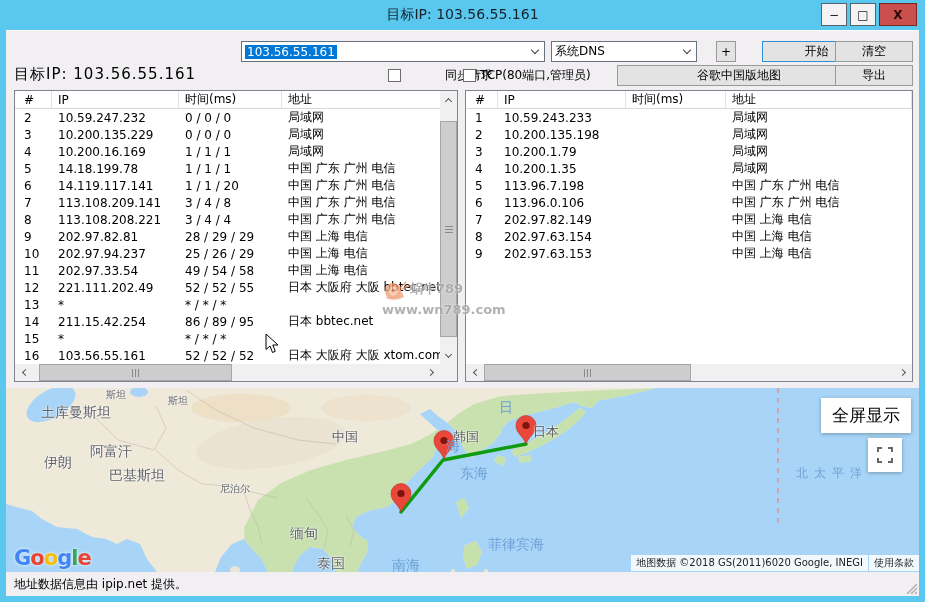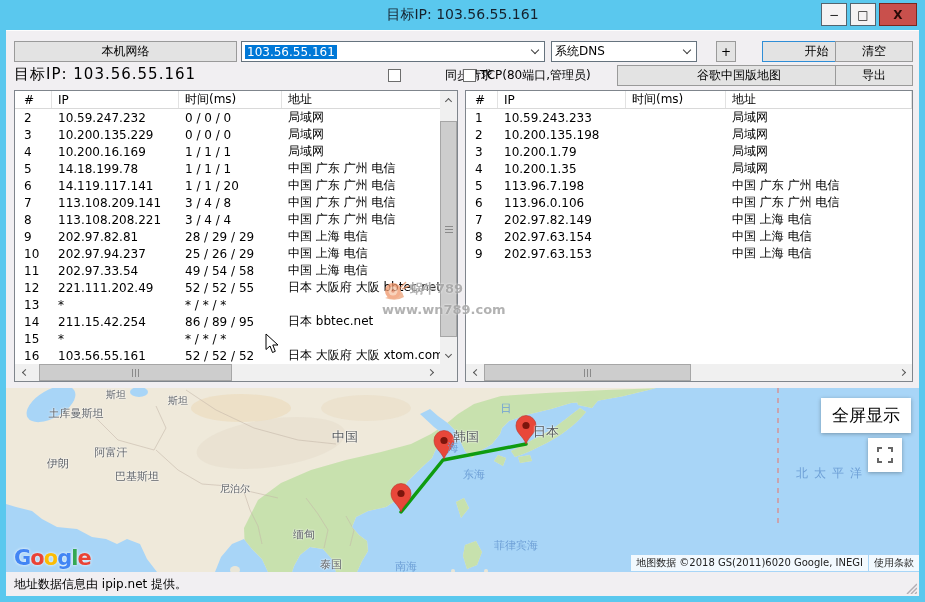--- a/index.html
+++ b/index.html
@@ -45,21 +45,21 @@
   .up{transform:rotate(-135deg);margin-top:3px;}
   .down{transform:rotate(45deg);margin-top:-2px;}
   .left{transform:rotate(135deg);margin-left:3px;}
   .right{transform:rotate(-45deg);margin-left:-2px;}
   .thumb{position:absolute;background:#cdcdcd;border:1px solid #a6a6a6;display:flex;align-items:center;justify-content:center;}
   .gripv{width:8px;height:1px;background:#8a8a8a;box-shadow:0 3px 0 #8a8a8a,0 -3px 0 #8a8a8a;}
   .griph{width:1px;height:8px;background:#8a8a8a;box-shadow:3px 0 0 #8a8a8a,-3px 0 0 #8a8a8a;}
   .corner{position:absolute;right:0;bottom:0;width:17px;height:17px;background:#f0f0f0;}
   
   .map{position:absolute;left:6px;top:388px;width:913px;height:184px;overflow:hidden;background:#a8d5f7;}
-  .mlabel{position:absolute;transform:translate(-50%,-50%);font-size:11px;color:#5f6368;white-space:nowrap;text-shadow:0 0 2px #fff,0 0 2px #fff;}
+  .mlabel{position:absolute;transform:translate(-50%,-50%);font-size:14px;color:#5f6368;white-space:nowrap;text-shadow:0 0 2px #fff,0 0 2px #fff;}
   .mlabel.lg{font-size:13px;color:#54585c;}
   .mlabel.sm{font-size:10px;}
   .mlabel.sea{color:#6d9fd6;text-shadow:none;}
   .mlabel.sp{font-size:12px;letter-spacing:6px;}
   .fsbtn{position:absolute;right:8px;top:10px;background:#fff;color:#000;font-size:17px;padding:6px 11px;box-shadow:0 1px 4px rgba(0,0,0,.3);}
   .fsicon{position:absolute;right:17px;top:50px;width:34px;height:34px;background:#fff;box-shadow:0 1px 4px rgba(0,0,0,.3);display:flex;align-items:center;justify-content:center;}
   .attr{position:absolute;right:0;bottom:1px;display:flex;font-size:10px;color:#222;}
   .attr div{background:rgba(255,255,255,.85);padding:1px 5px;margin-left:1px;}
   .glogo{position:absolute;left:8px;bottom:2px;font-size:21px;font-weight:bold;letter-spacing:-1px;text-shadow:0 0 3px #fff;}
   
@@ -84,21 +84,20 @@
           <span>□</span>
         </div>
       <div class="wb close">
           <span>X</span>
         </div>
     </div>
   </div>
 
   <div class="main"></div>
 
-  <div class="btn" style="left:14px;top:41px;width:223px;height:21px;">本机网络</div>
   <div class="combo" style="left:241px;top:41px;width:304px;height:21px;">
     <span class="sel">103.56.55.161</span>
     <span class="arrowbox">
         <span class="chev"></span>
       </span>
   </div>
   <div class="combo" style="left:551px;top:41px;width:146px;height:21px;">
     <span>系统DNS</span>
     <span class="arrowbox">
         <span class="chev"></span>

